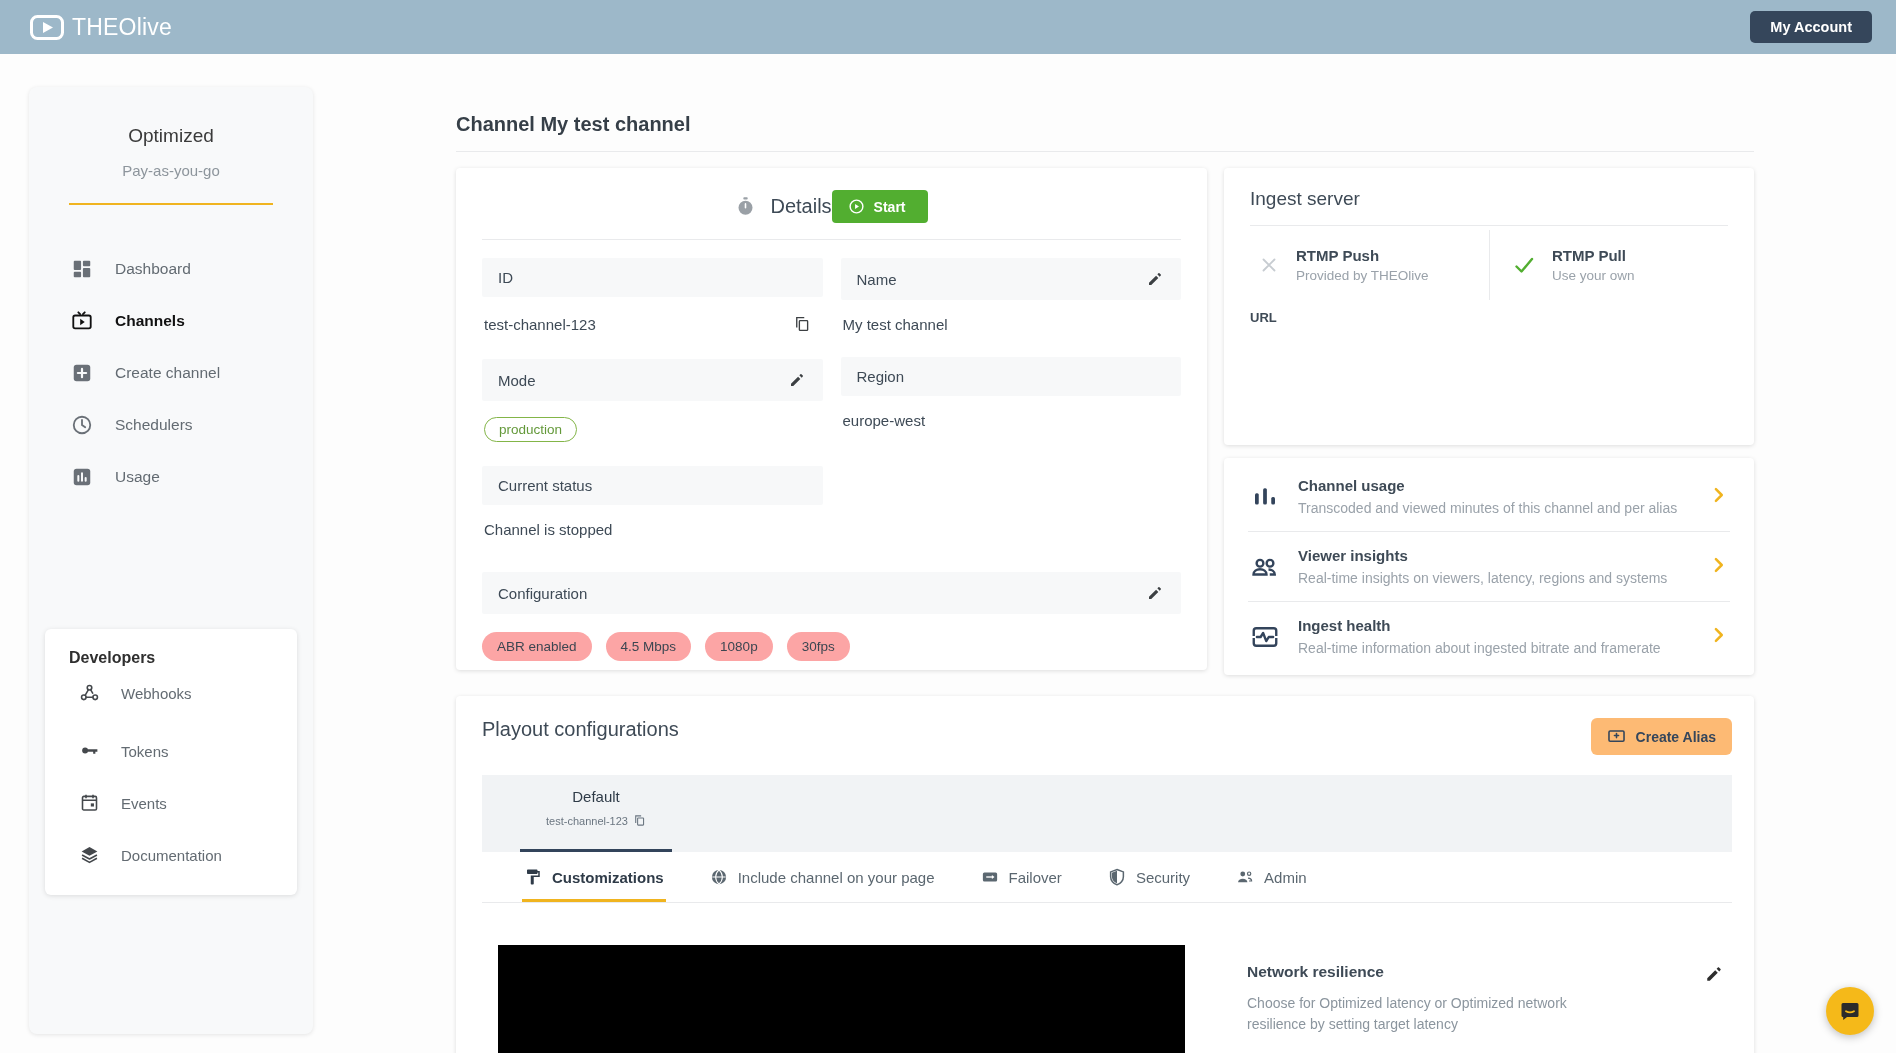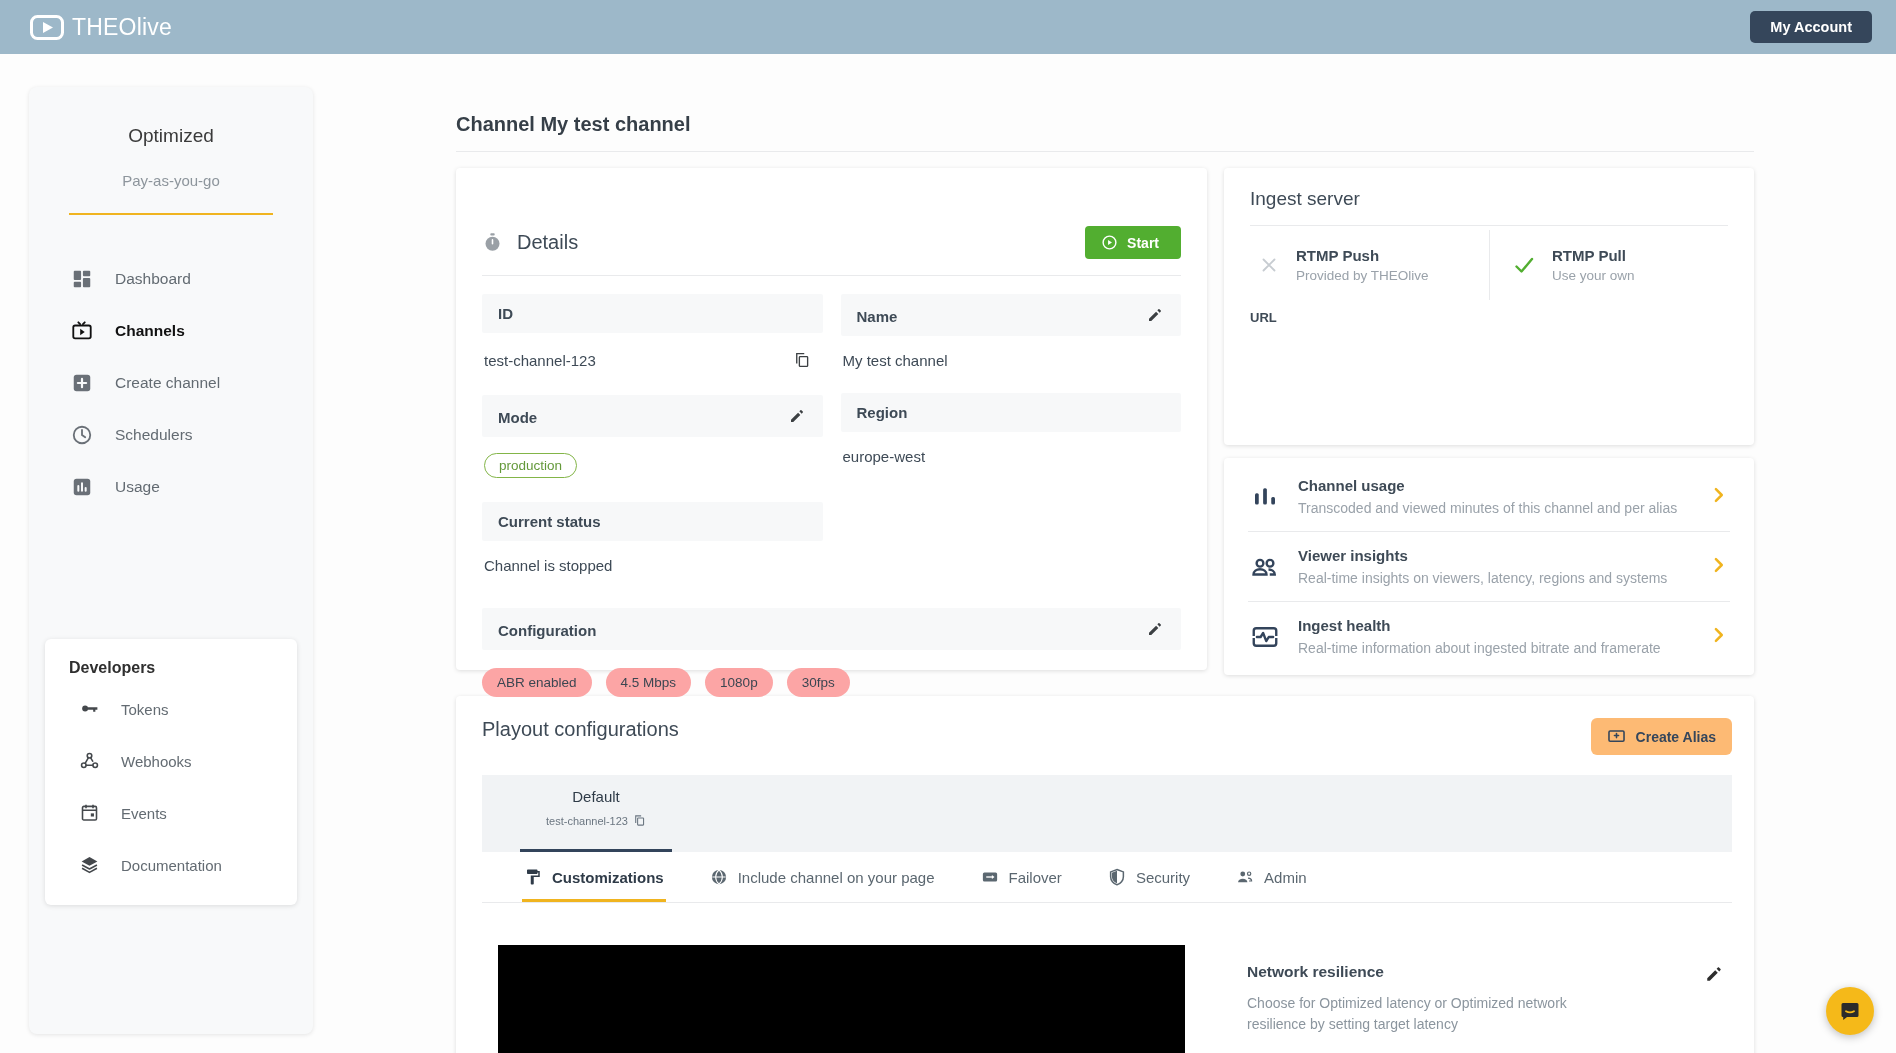--- a/index.html
+++ b/index.html
@@ -12,21 +12,21 @@
   .brand { display:flex; align-items:center; gap:8px; }
   .brand-text { color:#fff; font-size:23px; letter-spacing:.2px; }
   .account-btn { background:#35465b; color:#fff; border:none; border-radius:5px;
     font-family:inherit; font-size:14.5px; font-weight:bold; padding:8px 20px; cursor:pointer; }
 
   
   .layout { display:flex; padding:33px 0 0 29px; }
   .sidebar { width:284px; height:947px; background:#f8f9fa; border-radius:8px;
     box-shadow:0 1px 4px rgba(0,0,0,.10); padding:38px 0 0 0; flex:none; }
   .plan-title { text-align:center; font-size:19px; color:#3a3a3a; }
-  .plan-sub { text-align:center; font-size:15px; color:#8d959c; margin-top:25px; }
+  .plan-sub { text-align:center; font-size:15px; color:#8d959c; margin-top:15px; }
   .plan-divider { height:2px; background:#f0b41f; margin:24px 40px 38px 40px; }
   .nav-item { display:flex; align-items:center; gap:22px; height:52px; padding-left:42px;
     font-size:15.5px; color:#636b72; cursor:pointer; }
   .nav-item.active { color:#111; font-weight:bold; }
   .nav-ic { width:22px; height:22px; display:inline-flex; }
   .dev-card { background:#fff; border-radius:6px; box-shadow:0 1px 5px rgba(0,0,0,.12);
     margin:126px 16px 0 16px; padding:20px 0 14px 0; }
   .dev-title { font-size:16px; font-weight:bold; color:#2f2f2f; padding-left:24px; }
   .dev-item { display:flex; align-items:center; gap:20px; height:52px; padding-left:34px;
     font-size:15px; color:#636b72; cursor:pointer; }
@@ -34,32 +34,32 @@
   
   .main { margin-left:143px; width:1298px; }
   .page-title { font-size:20px; font-weight:bold; color:#363f48; margin-top:26px; }
   .title-divider { height:1px; background:#e9eaec; margin-top:15px; }
   .row-top { display:flex; gap:17px; margin-top:16px; }
 
   .card { background:#fff; border-radius:4px; box-shadow:0 1px 4px rgba(0,0,0,.13); }
 
   
   .details-card { width:751px; height:502px; padding:22px 26px; flex:none; }
-  .card-head { display:flex; align-items:center; justify-content:space-between;margin-top:36px; }
+  .card-head { display:flex; align-items:center; justify-content:center; }
   .head-left { display:flex; align-items:center; gap:14px; }
   .card-title { font-size:20px; color:#3e4a56; }
   .start-btn { background:#52ae30; border:none; border-radius:4px; color:#fff;
     font-family:inherit; font-weight:bold; font-size:14px; padding:8px 22px 8px 16px;
     display:flex; align-items:center; gap:9px; cursor:pointer; }
   .head-divider { height:1px; background:#e9eaec; margin-top:16px; }
   .fields { display:flex; gap:18px; margin-top:18px; }
   .fcol { width:calc(50% - 9px); }
   .fgroup { margin-bottom:10px; }
-  .fheader { background:#f7f8f9; display:flex; align-items:flex-end; justify-content:space-between;
-    padding:11px 16px; font-weight:bold; font-size:15px; color:#3e4a56; border-radius:2px; }
+  .fheader { background:#f7f8f9; display:flex; align-items:center; justify-content:space-between;
+    padding:11px 16px; font-weight:normal; font-size:15px; color:#3e4a56; border-radius:2px; }
   .fvalue { padding:16px 2px 14px 2px; font-size:15px; color:#3e4a56;
     display:flex; align-items:center; justify-content:space-between; }
   .icon-btn { background:none; border:none; cursor:pointer; padding:2px; display:inline-flex;
     color:#3c4043; }
   .pill-prod { display:inline-block; border:1.5px solid #83b548; color:#64993a;
     border-radius:14px; padding:4px 14px; font-size:13.5px; }
   .cfg-full { margin-top:10px; }
   .badges { display:flex; gap:14px; margin-top:18px; }
   .badge { background:#fca5a5; color:#3c4651; border-radius:15px; padding:7px 15px; font-size:13.5px; }
 
@@ -187,39 +187,39 @@
             <rect x="3" y="3" width="18" height="18" rx="3" fill="#6a7077"></rect>
             <path d="M8 16v-5M12 16V8M16 16v-3" stroke="#f8f9fa" stroke-width="2.2" stroke-linecap="round"></path>
           </svg>
         </span>
         <span>Usage</span>
       </div>
     </nav>
 
     <div class="dev-card">
       <div class="dev-title">Developers</div>
-      <div class="dev-item" style="margin-top:6px;">
-        <span class="nav-ic">
-          <svg viewBox="0 0 24 24" width="21" height="21" fill="#44484c">
-            <circle cx="7" cy="12" r="3.4"></circle>
-            <path d="M10 10.7h11v2.6h-2.3v2.5h-2.5v-2.5H10z"></path>
-          </svg>
-        </span>
-        <span>Tokens</span>
-      </div>
       <div class="dev-item">
         <span class="nav-ic">
           <svg viewBox="0 0 24 24" width="21" height="21" fill="none" stroke="#44484c" stroke-width="1.8">
             <circle cx="12" cy="6.5" r="2.6"></circle>
               <circle cx="5.5" cy="17.5" r="2.6"></circle>
               <circle cx="18.5" cy="17.5" r="2.6"></circle>
             <path d="M10.8 8.8L7 15.2M13.2 8.8l2.4 4M8.2 17.5h7.6" stroke-linecap="round"></path>
           </svg>
         </span>
         <span>Webhooks</span>
+      </div>
+      <div class="dev-item" style="margin-top:6px;">
+        <span class="nav-ic">
+          <svg viewBox="0 0 24 24" width="21" height="21" fill="#44484c">
+            <circle cx="7" cy="12" r="3.4"></circle>
+            <path d="M10 10.7h11v2.6h-2.3v2.5h-2.5v-2.5H10z"></path>
+          </svg>
+        </span>
+        <span>Tokens</span>
       </div>
       <div class="dev-item">
         <span class="nav-ic">
           <svg viewBox="0 0 24 24" width="21" height="21" fill="none" stroke="#44484c" stroke-width="1.8">
             <rect x="4" y="5" width="16" height="15.5" rx="1.5"></rect>
             <path d="M8 3v4M16 3v4M4 9.5h16"></path>
             <rect x="13.5" y="13" width="3.6" height="3.6" fill="#44484c" stroke="none"></rect>
           </svg>
         </span>
         <span>Events</span>

